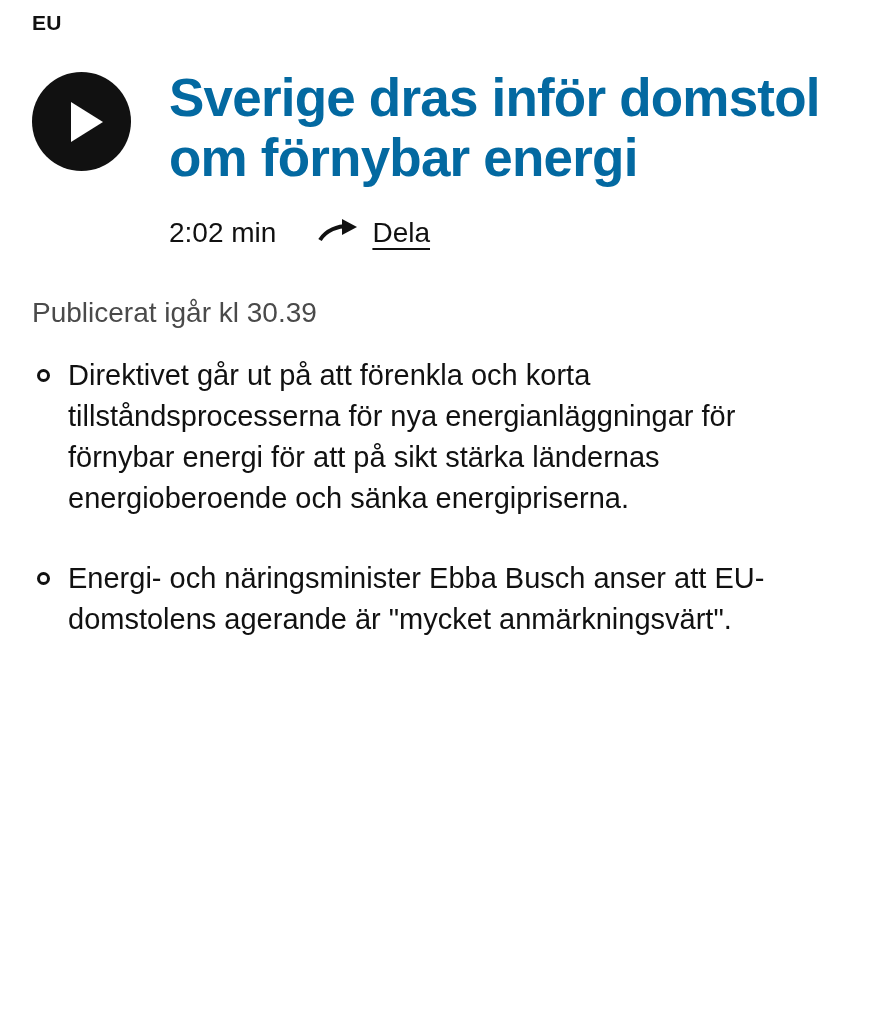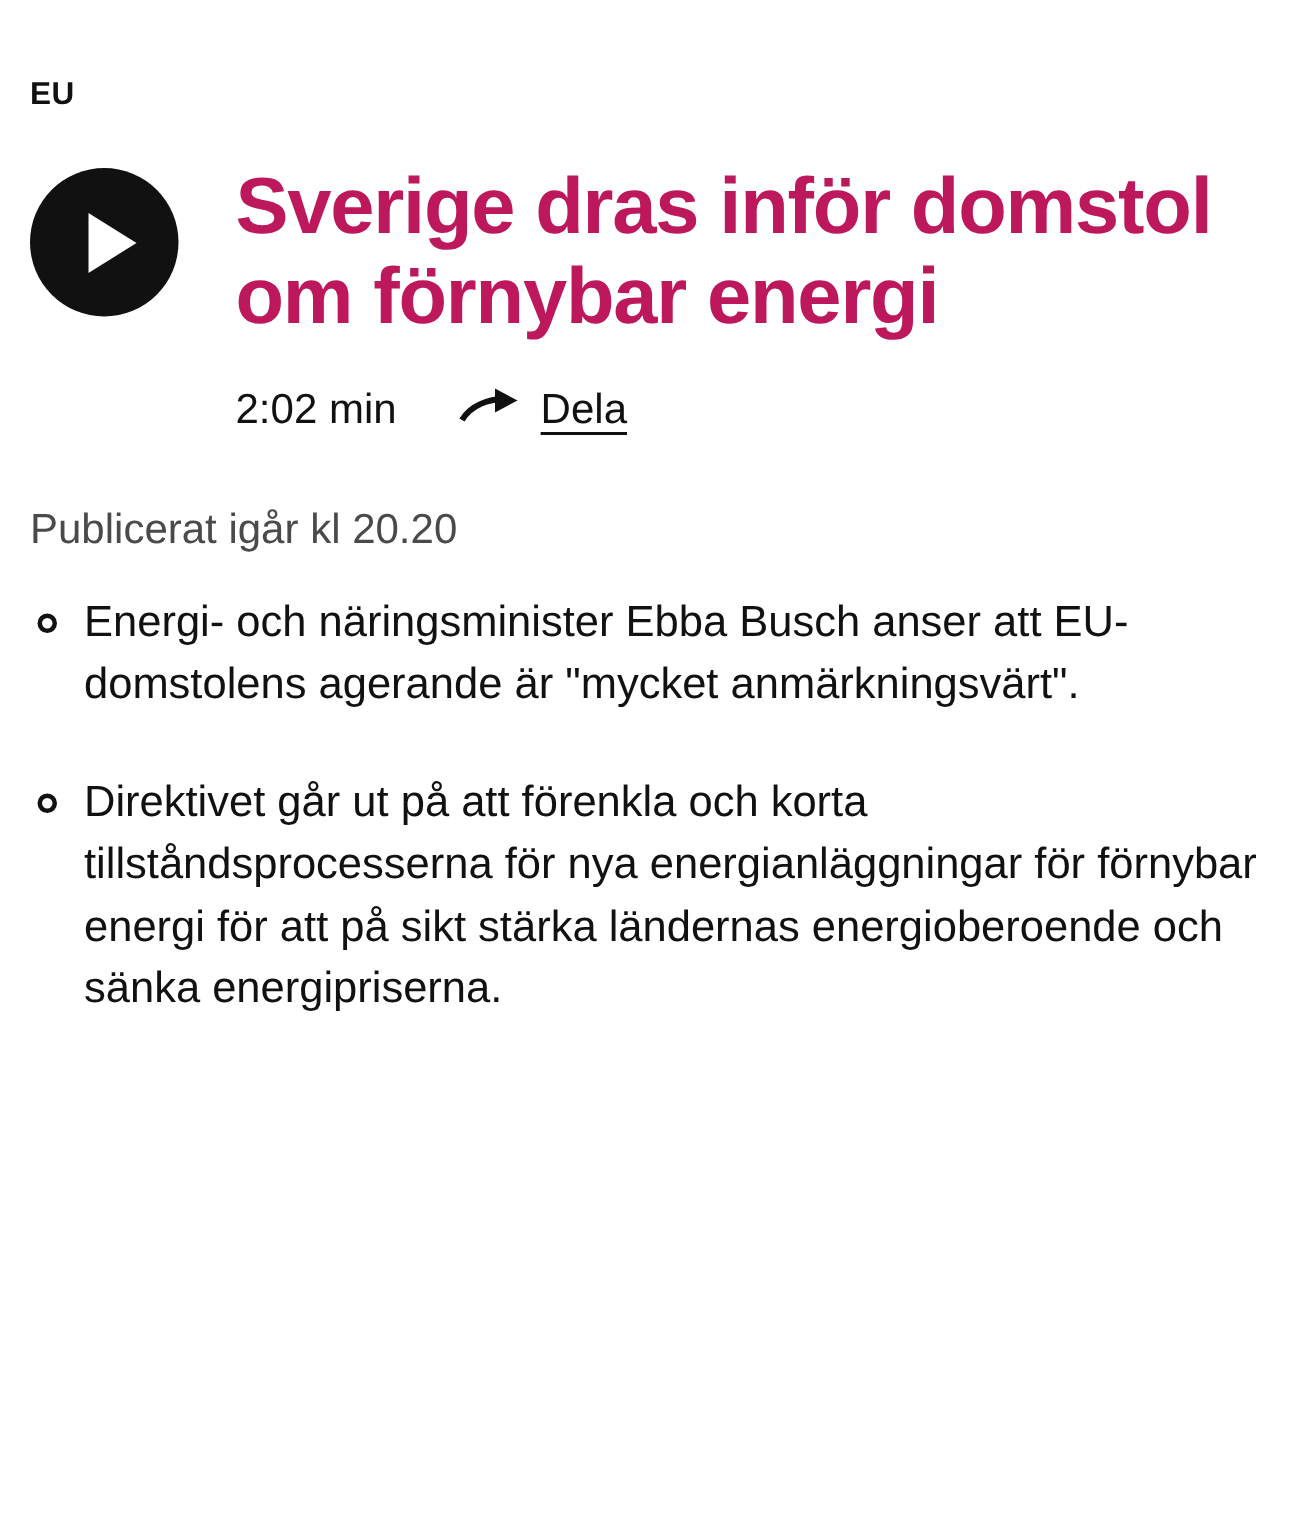--- a/index.html
+++ b/index.html
@@ -12,23 +12,22 @@
     width: 872px;
     height: 1024px;
     font-family: "Liberation Sans", sans-serif;
     color: #111111;
     overflow: hidden;
   }
 
   .page {
     width: 872px;
     height: 724px;
-    padding: 0 20px;
+    padding: 0 32px;
     position: relative;
-    margin-top: 40px;
   }
 
   .kicker {
     font-size: 21px;
     font-weight: bold;
     letter-spacing: 0.3px;
     color: #111111;
     padding-top: 10px;
     line-height: 1.2;
   }
@@ -64,21 +63,21 @@
     flex: 1 1 auto;
     padding-left: 38px;
   }
 
   .headline {
     font-size: 53px;
     font-weight: bold;
     line-height: 1.12;
     letter-spacing: -0.8px;
     margin: 0;
-    color: #be185d;
+    color: #0369a1;
   }
 
   .meta-row {
     display: flex;
     align-items: center;
     margin-top: 30px;
   }
 
   .duration {
     font-size: 28px;
@@ -162,26 +161,26 @@
           <svg class="share-arrow" viewBox="0 0 40 30">
             <path d="M2 22 C8 12 20 8 30 8 L30 8" stroke="#111111" stroke-width="4" fill="none" stroke-linecap="butt"></path>
             <path d="M24 1 L39 9 L24 17 Z" fill="#111111"></path>
           </svg>
           <span class="share-label">Dela</span>
         </span>
       </div>
     </div>
   </div>
 
-  <div class="published">Publicerat igår kl 20.20</div>
+  <div class="published">Publicerat igår kl 30.39</div>
 
   <ul class="bullets">
     <li class="bullet">
       <span class="bullet-marker"></span>
-      <span>Energi- och näringsminister Ebba Busch anser att EU-domstolens agerande är "mycket anmärkningsvärt".</span>
+      <span>Direktivet går ut på att förenkla och korta tillståndsprocesserna för nya energianläggningar för förnybar energi för att på sikt stärka ländernas energioberoende och sänka energipriserna.</span>
     </li>
     <li class="bullet">
       <span class="bullet-marker"></span>
-      <span>Direktivet går ut på att förenkla och korta tillståndsprocesserna för nya energianläggningar för förnybar energi för att på sikt stärka ländernas energioberoende och sänka energipriserna.</span>
+      <span>Energi- och näringsminister Ebba Busch anser att EU-domstolens agerande är "mycket anmärkningsvärt".</span>
     </li>
   </ul>
 
 </div>
 
 </body></html>

